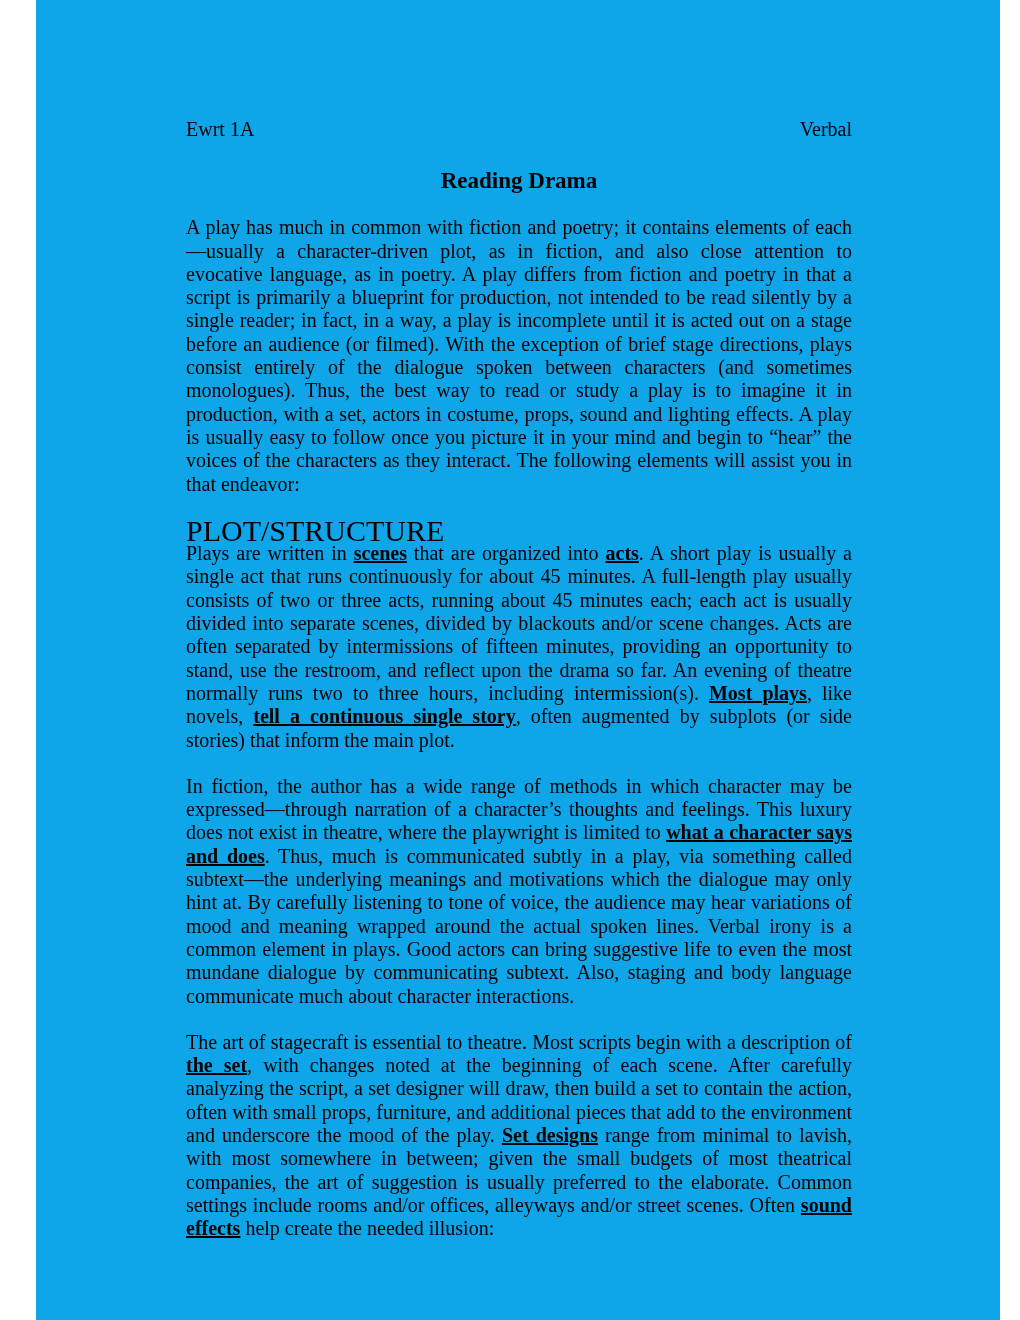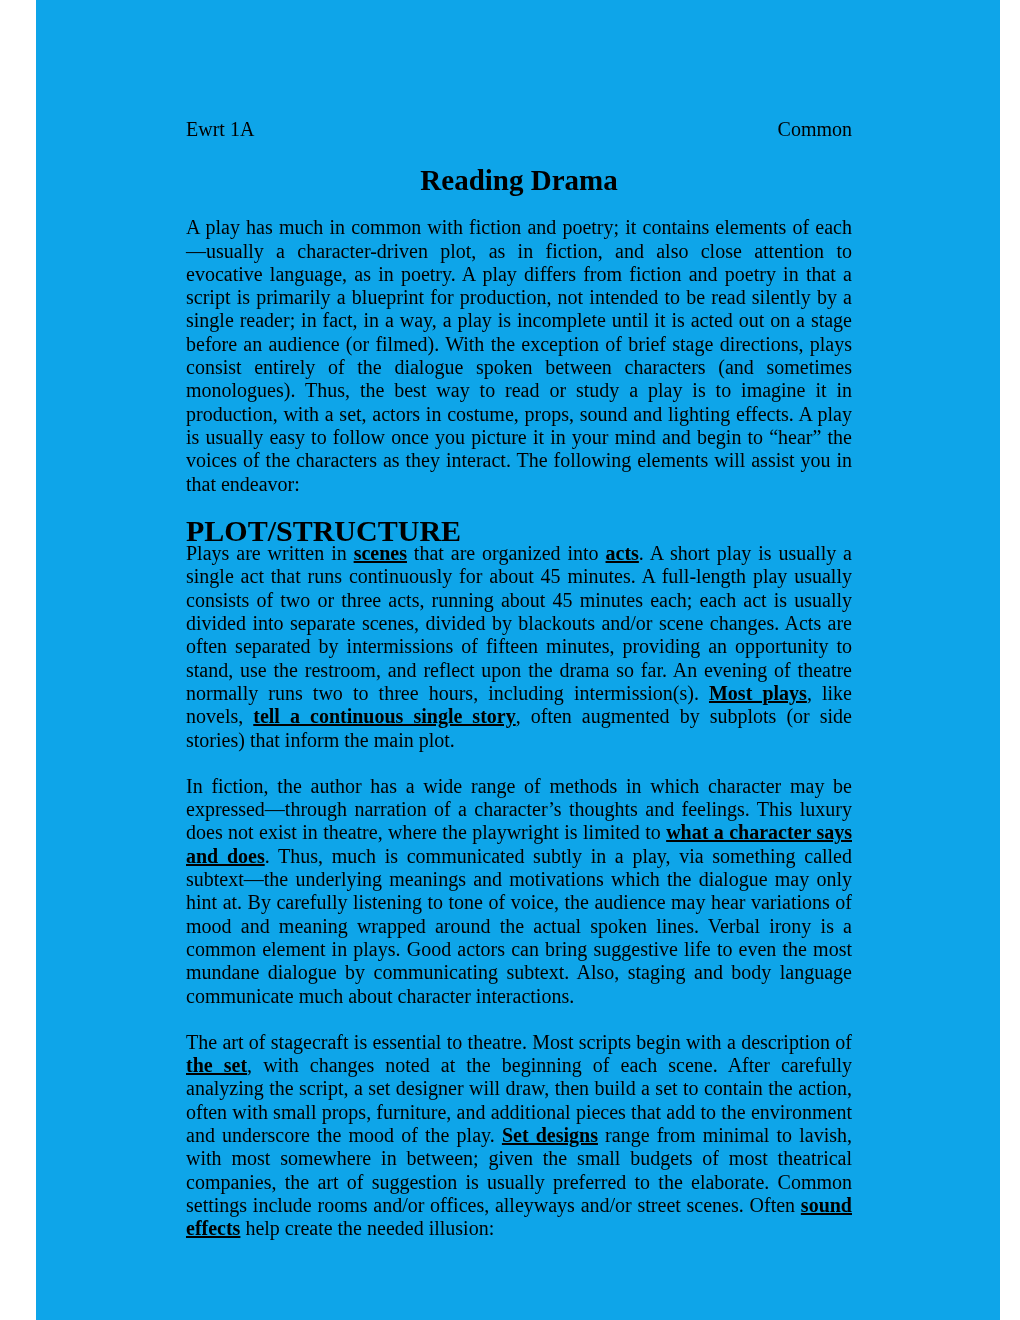--- a/index.html
+++ b/index.html
@@ -23,47 +23,47 @@
   .content {
     padding: 118px 148px 0 150px;
   }
   .header-row {
     display: flex;
     justify-content: space-between;
   }
   .doc-title {
     text-align: center;
     font-weight: bold;
-    font-size: 29px;
+    font-size: 23px;
     line-height: 27px;
     margin: 26px 0 22px 0;
   }
   .para {
     text-align: justify;
     margin: 0;
   }
   .section {
     margin-top: 23px;
   }
   .section-heading {
-    font-weight: bold;
+    font-weight: normal;
     margin: 0;
   }
   span.b { font-weight: bold; text-decoration: underline; }
   span.i { }
 </style>
 </head>
 <body>
 
 <div class="page">
   <div class="content">
 
     <div class="header-row">
       <span>Ewrt 1A</span>
-      <span>Common</span>
+      <span>Verbal</span>
     </div>
 
     <h1 class="doc-title">Reading Drama</h1>
 
     <p class="para"><span>A play has much in common with fiction and poetry; it contains elements of each—usually a character-driven plot, as in fiction, and also close attention to evocative language, as in poetry. A play differs from fiction and poetry in that a script is primarily a blueprint for production, not intended to be read silently by a single reader; in fact, in a way, a play is incomplete until it is acted out on a stage before an audience (or filmed). With the exception of brief stage directions, plays consist entirely of the dialogue spoken between characters (and sometimes monologues). Thus, the best way to read or study a play is to imagine it in production, with a set, actors in costume, props, sound and lighting effects. A play is usually easy to follow once you picture it in your mind and begin to “hear” the voices of the characters as they interact. The following elements will assist you in that endeavor:</span></p>
 
     <div class="section">
       <h2 class="section-heading">PLOT/STRUCTURE</h2>
       <p class="para"><span>Plays are written in </span><span class="b">scenes</span><span> that are organized into </span><span class="b">acts</span><span>. A short play is usually a single act that runs continuously for about 45 minutes. A full-length play usually consists of two or three acts, running about 45 minutes each; each act is usually divided into separate scenes, divided by blackouts and/or scene changes. Acts are often separated by intermissions of fifteen minutes, providing an opportunity to stand, use the restroom, and reflect upon the drama so far. An evening of theatre normally runs two to three hours, including intermission(s). </span><span class="b">Most plays</span><span>, like novels, </span><span class="b">tell a continuous single story</span><span>, often augmented by subplots (or side stories) that inform the main plot.</span></p>
     </div>

